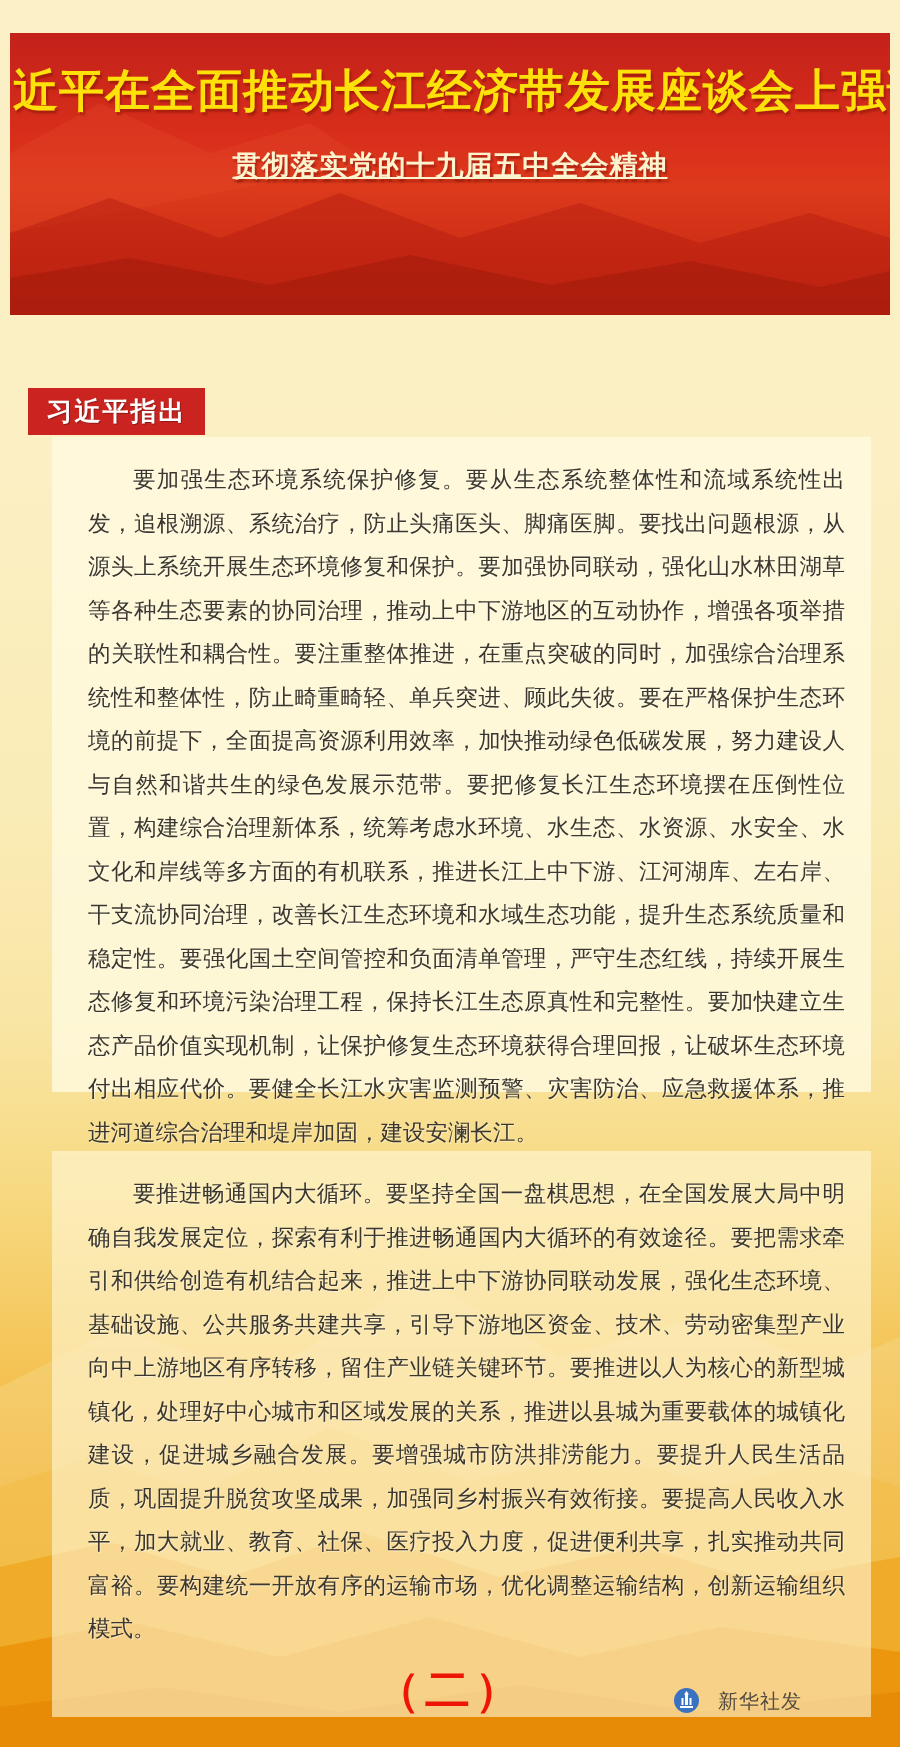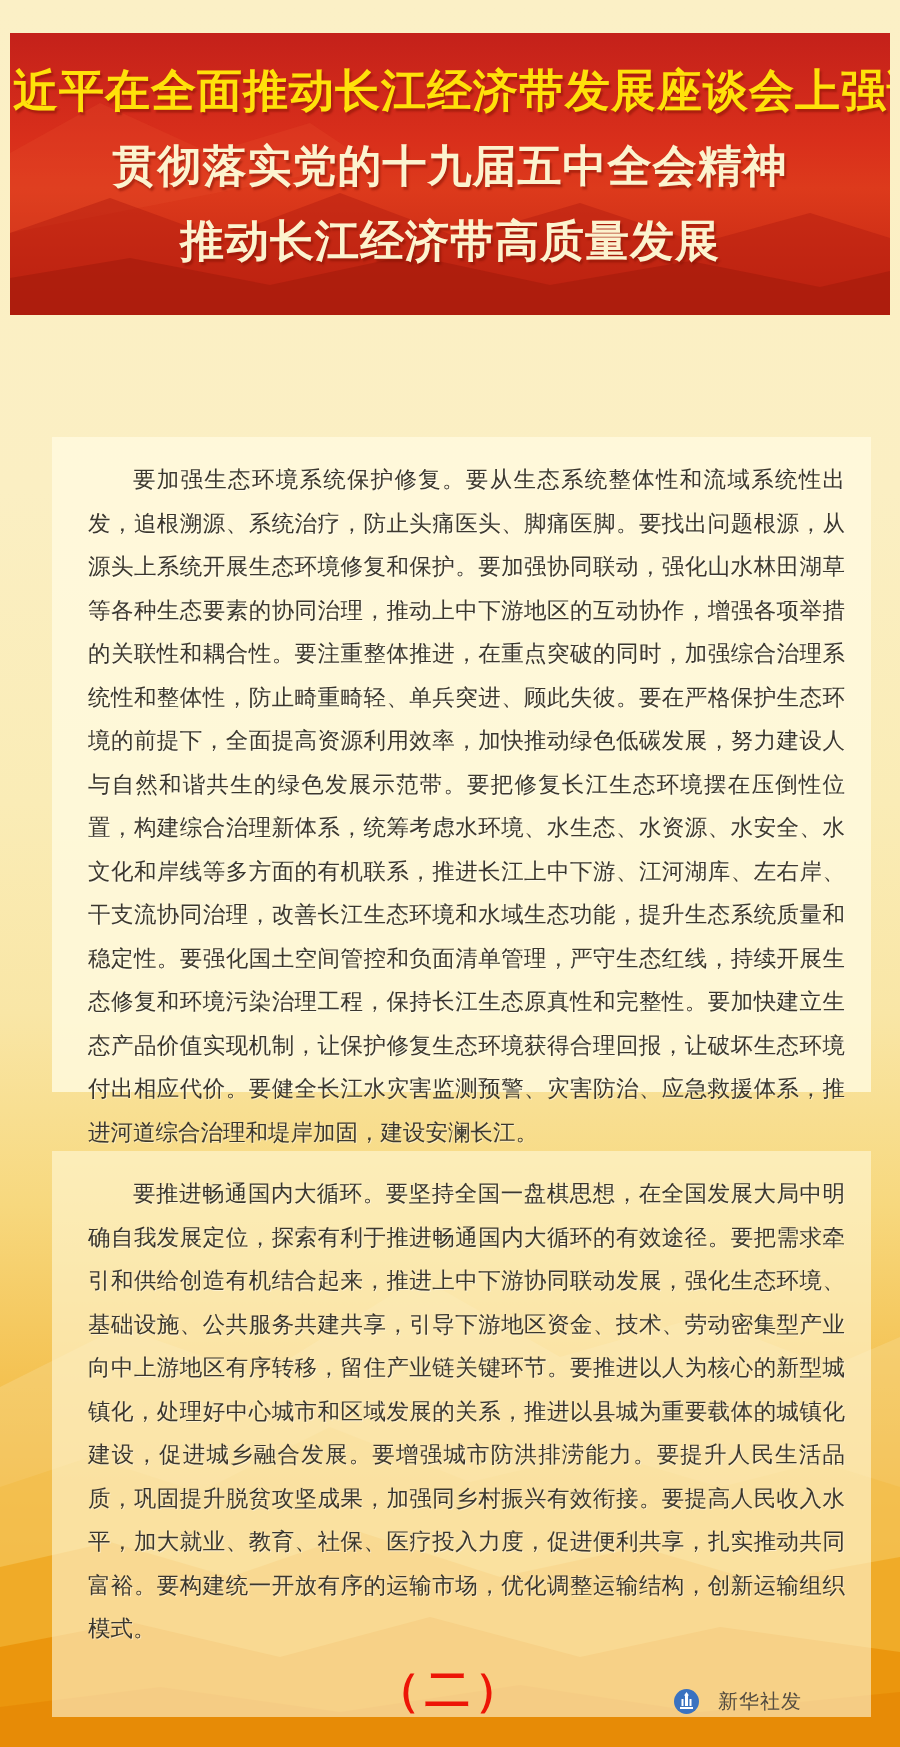--- a/index.html
+++ b/index.html
@@ -24,21 +24,21 @@
     position:absolute;left:10px;top:33px;width:880px;height:282px;
     background:linear-gradient(180deg,#c4211a 0%,#d92f1b 38%,#dd3a1c 55%,#c0230f 100%);
     overflow:hidden;
     display:flex;flex-direction:column;align-items:center;
     padding-top:33px;box-sizing:border-box;row-gap:25px;
   }
   .banner svg{position:absolute;left:0;bottom:0;width:100%;height:100%;}
   .banner .tline{position:relative;z-index:2;font-weight:900;white-space:nowrap;
     text-shadow:2px 3px 2px rgba(120,15,0,.45);letter-spacing:1px;line-height:50px;}
   .t1{font-size:45px;color:#ffe10a;}
-  .t2,.t3{font-size:44px;color:#fcf3cf;}
+  .t2,.t3{font-size:28px;color:#fcf3cf;text-decoration:underline;}
 
   
   .badge{
     position:absolute;left:28px;width:177px;height:47px;z-index:5;
     background:#cb2420;color:#ffffff;
     display:flex;align-items:center;justify-content:center;
     font-size:26px;font-weight:900;letter-spacing:2px;
     text-shadow:1px 1px 1px rgba(0,0,0,.3);
   }
   .badge-1{top:388px;}
@@ -56,21 +56,21 @@
   }
 
   
   .page-number{
     position:absolute;left:0;top:1660px;width:100%;z-index:3;
     text-align:center;
     font-size:45px;font-weight:900;letter-spacing:5px;color:#ed1506;
   }
   .credit{
     position:absolute;right:98px;top:1688px;z-index:3;
-    display:flex;align-items:center;column-gap:19px;
+    display:flex;align-items:flex-start;column-gap:19px;
   }
   .credit .emblem{width:25px;height:25px;display:block;}
   .credit .credit-text{font-size:20px;color:#544c40;letter-spacing:1px;}
 </style>
 </head>
 <body>
 
 <div class="page">
 
   <svg class="bg-mountains" viewBox="0 0 900 620" preserveAspectRatio="none" aria-hidden="true">
@@ -82,23 +82,23 @@
   </svg>
 
   <header class="banner">
     <svg viewBox="0 0 880 282" preserveAspectRatio="none" aria-hidden="true">
       <polygon fill="#e8502c" opacity="0.25" points="0,120 90,70 200,120 300,90 360,130 0,200"></polygon>
       <polygon fill="#b51e10" opacity="0.5" points="0,200 100,165 210,205 330,160 450,205 570,170 690,210 800,180 880,205 880,282 0,282"></polygon>
       <polygon fill="#a31a0c" opacity="0.6" points="0,245 120,225 260,252 400,222 540,252 680,228 810,254 880,238 880,282 0,282"></polygon>
     </svg>
     <div class="tline t1">习近平在全面推动长江经济带发展座谈会上强调</div>
     <div class="tline t2">贯彻落实党的十九届五中全会精神</div>
-    <div class="tline t3">推动长江经济带高质量发展</div>
   </header>
 
+  <div class="badge badge-1">习近平指出</div>
   <section class="content-box content-box-1">
     <p>要加强生态环境系统保护修复。要从生态系统整体性和流域系统性出发，追根溯源、系统治疗，防止头痛医头、脚痛医脚。要找出问题根源，从源头上系统开展生态环境修复和保护。要加强协同联动，强化山水林田湖草等各种生态要素的协同治理，推动上中下游地区的互动协作，增强各项举措的关联性和耦合性。要注重整体推进，在重点突破的同时，加强综合治理系统性和整体性，防止畸重畸轻、单兵突进、顾此失彼。要在严格保护生态环境的前提下，全面提高资源利用效率，加快推动绿色低碳发展，努力建设人与自然和谐共生的绿色发展示范带。要把修复长江生态环境摆在压倒性位置，构建综合治理新体系，统筹考虑水环境、水生态、水资源、水安全、水文化和岸线等多方面的有机联系，推进长江上中下游、江河湖库、左右岸、干支流协同治理，改善长江生态环境和水域生态功能，提升生态系统质量和稳定性。要强化国土空间管控和负面清单管理，严守生态红线，持续开展生态修复和环境污染治理工程，保持长江生态原真性和完整性。要加快建立生态产品价值实现机制，让保护修复生态环境获得合理回报，让破坏生态环境付出相应代价。要健全长江水灾害监测预警、灾害防治、应急救援体系，推进河道综合治理和堤岸加固，建设安澜长江。</p>
   </section>
 
   <section class="content-box content-box-2">
     <p>要推进畅通国内大循环。要坚持全国一盘棋思想，在全国发展大局中明确自我发展定位，探索有利于推进畅通国内大循环的有效途径。要把需求牵引和供给创造有机结合起来，推进上中下游协同联动发展，强化生态环境、基础设施、公共服务共建共享，引导下游地区资金、技术、劳动密集型产业向中上游地区有序转移，留住产业链关键环节。要推进以人为核心的新型城镇化，处理好中心城市和区域发展的关系，推进以县城为重要载体的城镇化建设，促进城乡融合发展。要增强城市防洪排涝能力。要提升人民生活品质，巩固提升脱贫攻坚成果，加强同乡村振兴有效衔接。要提高人民收入水平，加大就业、教育、社保、医疗投入力度，促进便利共享，扎实推动共同富裕。要构建统一开放有序的运输市场，优化调整运输结构，创新运输组织模式。</p>
   </section>
 
   <div class="page-number">（二）</div>
 

